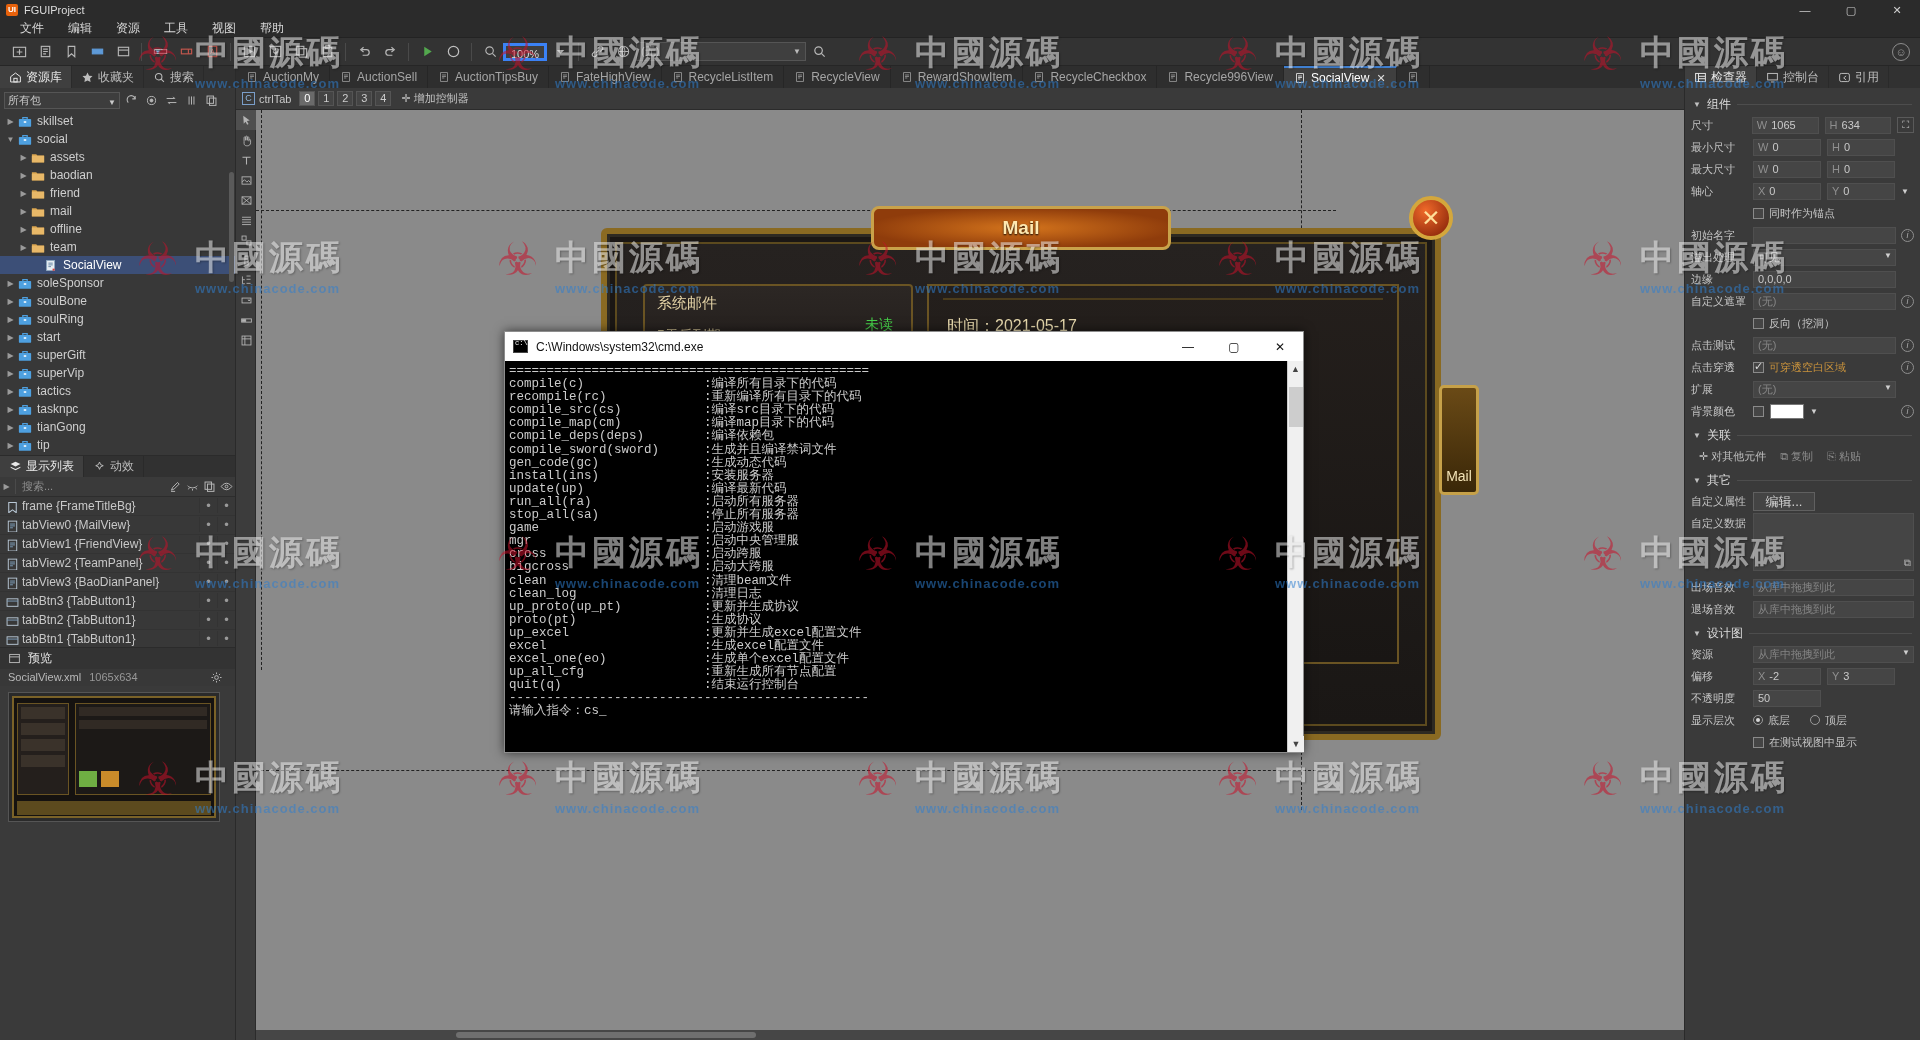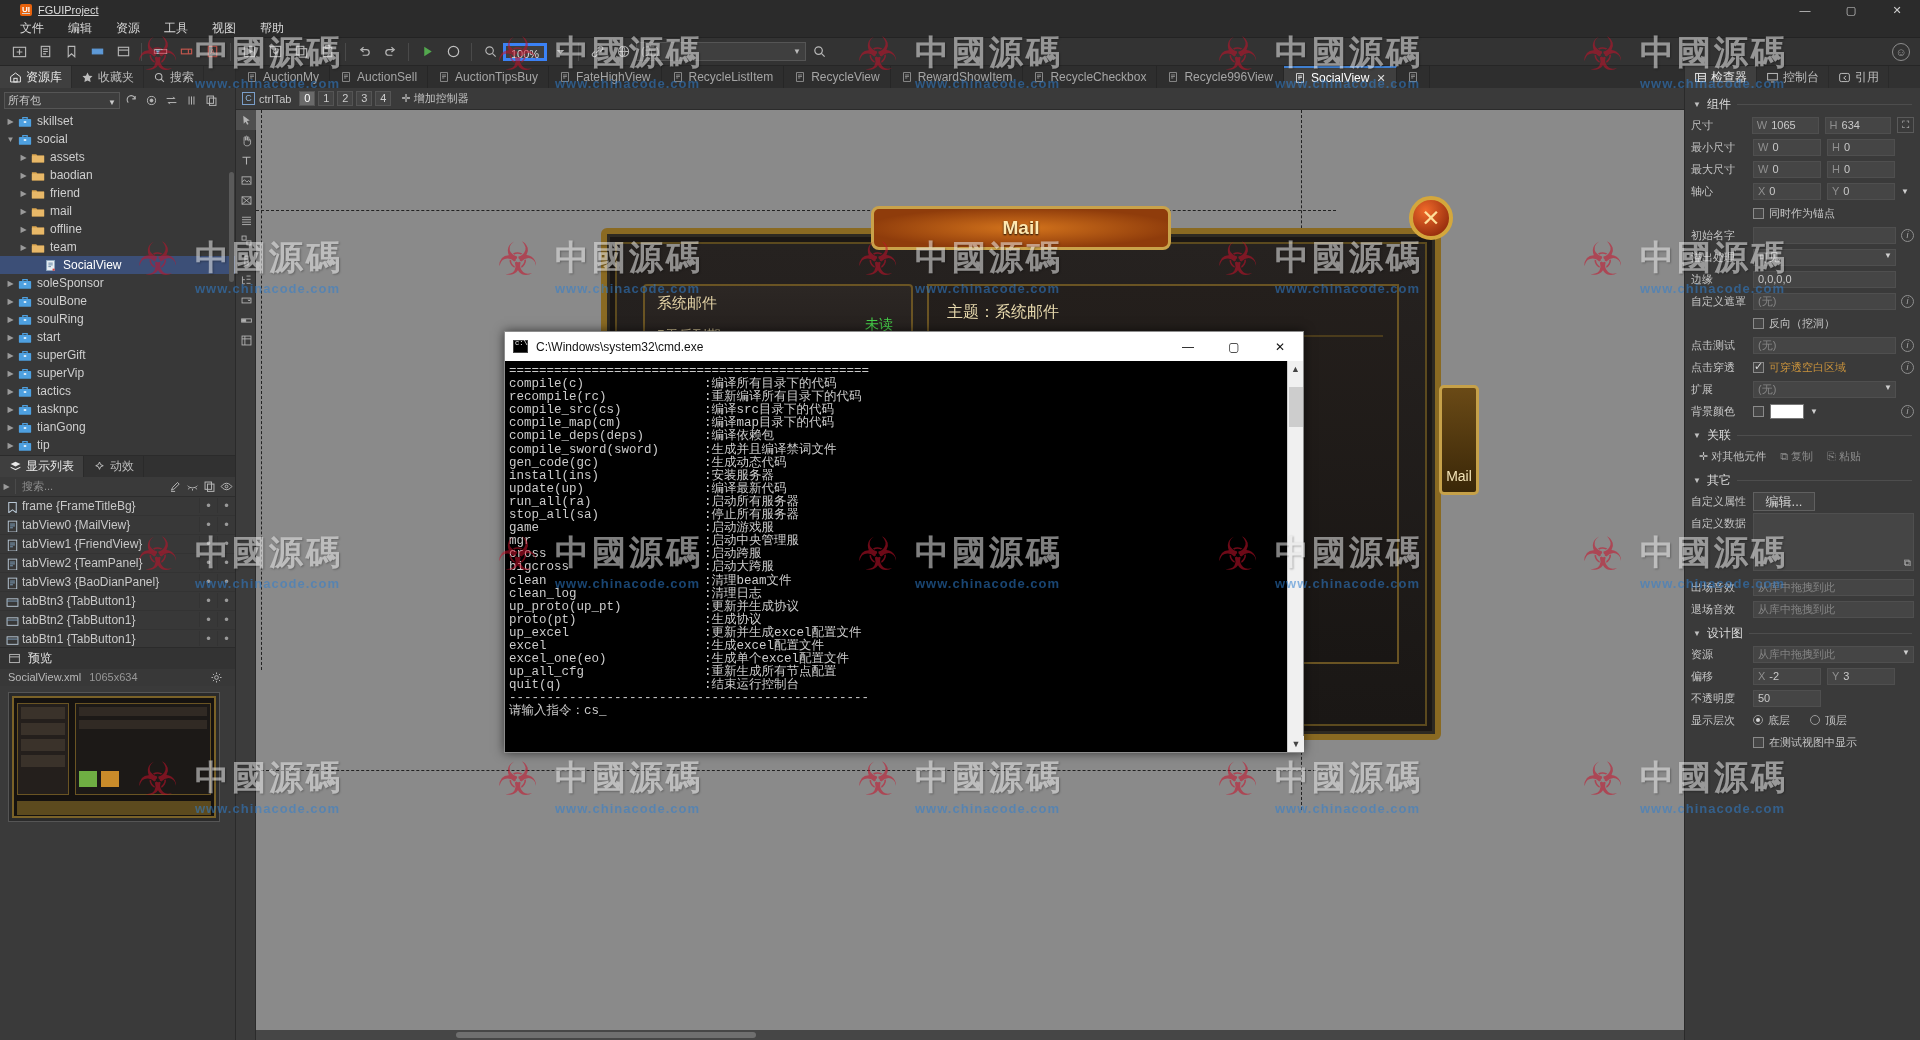--- a/index.html
+++ b/index.html
@@ -6,21 +6,21 @@
   html,body { width:1920px; height:1040px; overflow:hidden; }
   body {
     font-family: "Liberation Sans", "DejaVu Sans", sans-serif;
     background:#3a3a3a; color:#d2d2d2; font-size:12px;
     position:relative;
   }
   .app { position:absolute; inset:0; display:flex; flex-direction:column; }
 
   
   .titlebar { height:20px; background:#2b2b2b; display:flex; align-items:center;
-              padding-left:20px; flex:0 0 20px; position:relative;text-decoration:underline; }
+              padding-left:6px; flex:0 0 20px; position:relative; }
   .app-logo { width:12px; height:12px; background:#e8620c; border-radius:2px;
               color:#fff; font-size:8px; line-height:12px; text-align:center;
               font-weight:bold; margin-right:6px; }
   .app-title { font-size:11px; color:#dcdcdc; }
   .win-btns { position:absolute; right:0; top:0; height:20px; display:flex; }
   .win-btn { width:46px; height:20px; display:flex; align-items:center;
              justify-content:center; color:#cfcfcf; font-size:11px; }
 
   
   .menubar { height:18px; background:#2b2b2b; display:flex; align-items:center;
@@ -1057,23 +1057,20 @@
                     <div class="mail-item">
                       <div class="t1">系统邮件</div>
                       <div class="t2">5天后到期</div>
                     </div>
                     <div class="mail-item">
                       <div class="t1">系统邮件</div>
                       <div class="t2">5天后到期</div>
                     </div>
                   </div>
                 <div class="mail-detail">
-                  <div class="line">
-                    <span>主题：</span><span>系统邮件</span>
-                  </div>
                   <div class="divider"></div>
                   <div class="line">
                     <span>时间：</span><span>2021-05-17</span>
                   </div>
                 </div>
                 <div class="full-ext">Full extraction</div>
               </div>
             </div>
             <div class="mail-banner">Mail</div>
             <div class="mail-close">✕</div>

